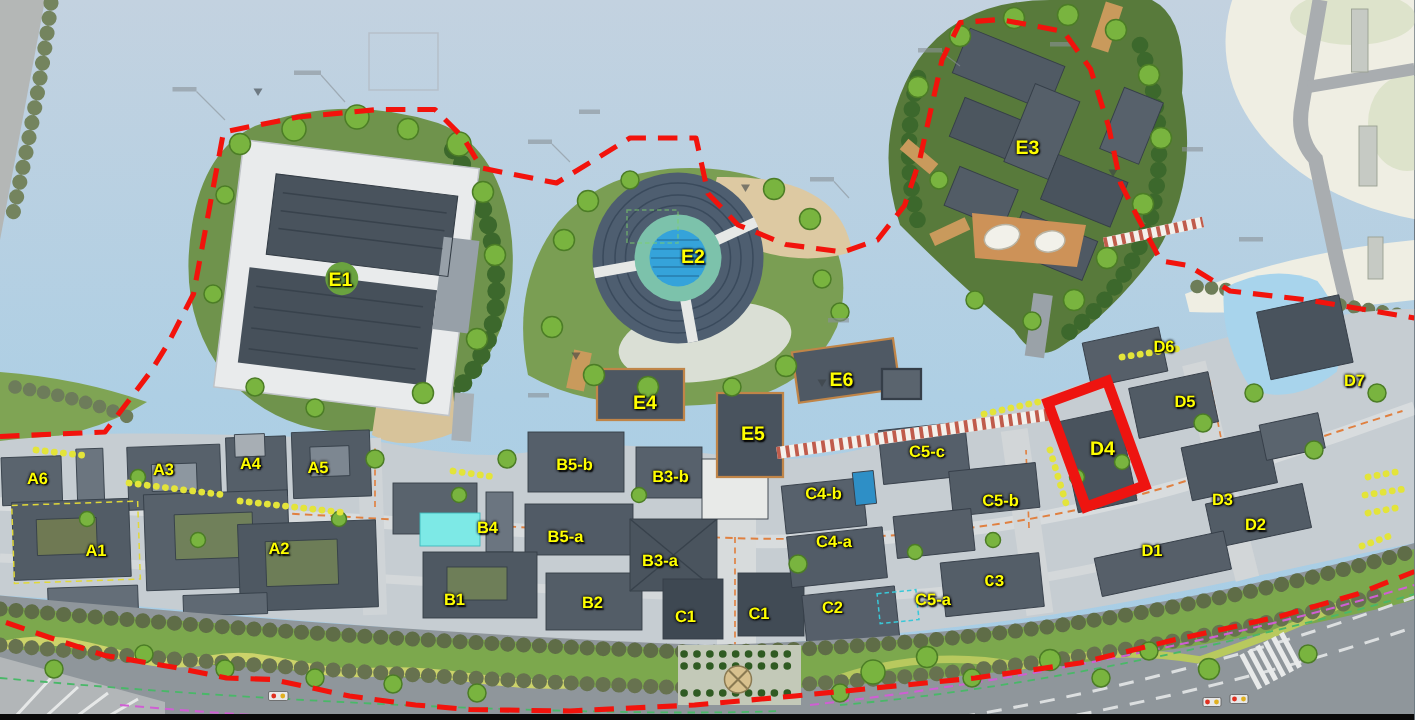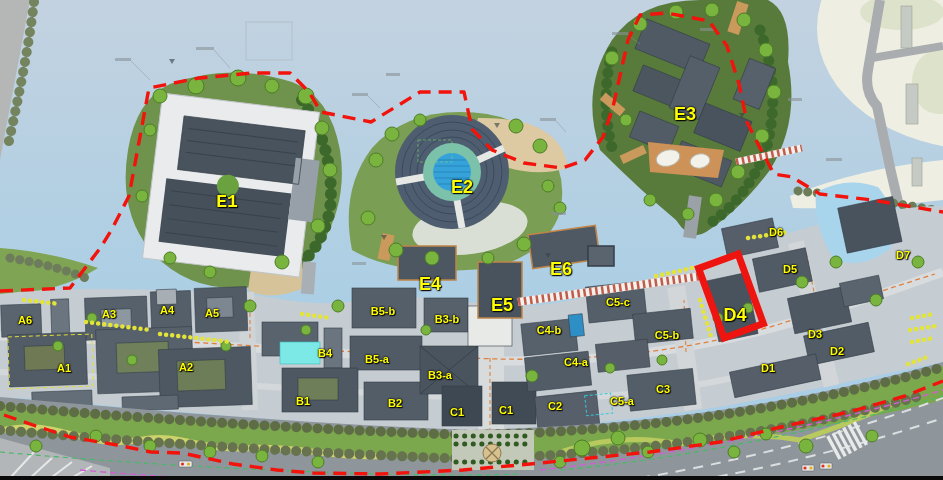--- a/index.html
+++ b/index.html
@@ -3,21 +3,21 @@
 <meta charset="utf-8">
 <style>
   html,body{margin:0;padding:0;background:#222;}
   #stage{position:relative;width:943px;height:480px;overflow:hidden;background:#b7cee0;
          font-family:"Liberation Sans",sans-serif;}
   #stage svg{position:absolute;left:0;top:0;}
   #labels-layer{position:absolute;left:0;top:0;width:100%;height:100%;pointer-events:none;}
   .plabel{position:absolute;transform:translate(-50%,-50%);color:#ffff00;font-weight:bold;
           font-size:11px;line-height:1;white-space:nowrap;
           text-shadow:0 0 2px #000,0 0 2px #000,1px 1px 1px rgba(0,0,0,.9);}
-  .plabel.big{font-size:18px;margin-top:16px;}
+  .plabel.big{font-size:13px;}
 </style>
 </head>
 <body>
 
 <div id="stage">
 <svg width="943" height="480" viewBox="0 0 943 480">
   <defs>
     <linearGradient id="wat" x1="0" y1="0" x2="0" y2="1">
       <stop offset="0" stop-color="#c3d2e0"></stop>
           <stop offset="0.55" stop-color="#aecfe4"></stop>
@@ -382,32 +382,32 @@
       <span class="plabel" style="left: 40.6151%; top: 64.7917%;">B5-b</span>
       <span class="plabel" style="left: 39.9788%; top: 74.7917%;">B5-a</span>
       <span class="plabel" style="left: 47.4019%; top: 66.4583%;">B3-b</span>
       <span class="plabel" style="left: 46.6596%; top: 78.125%;">B3-a</span>
       <span class="plabel" style="left: 32.1315%; top: 83.5417%;">B1</span>
       <span class="plabel" style="left: 41.8876%; top: 83.9583%;">B2</span>
       <span class="plabel" style="left: 48.4624%; top: 85.8333%;">C1</span>
       <span class="plabel" style="left: 53.6585%; top: 85.4167%;">C1</span>
       <span class="plabel" style="left: 58.8547%; top: 84.5833%;">C2</span>
       <span class="plabel" style="left: 58.2185%; top: 68.75%;">C4-b</span>
-      <span class="plabel" style="left: 58.9608%; top: 75.4167%; padding-left: 40px;">C4-a</span>
+      <span class="plabel" style="left: 58.9608%; top: 75.4167%;">C4-a</span>
       <span class="plabel" style="left: 65.5355%; top: 62.9167%; text-align: right;">C5-c</span>
       <span class="plabel" style="left: 70.7317%; top: 69.7917%;">C5-b</span>
       <span class="plabel" style="left: 65.9597%; top: 73.5417%; margin-top: 48px;">C5-a</span>
-      <span class="plabel" style="left: 70.3075%; top: 81.0417%;">C3</span>
+      <span class="plabel" style="left: 70.3075%; top: 81.0417%; font-family: Liberation Mono, monospace;">C3</span>
       <span class="plabel" style="left: 81.4422%; top: 76.6667%;">D1</span>
       <span class="plabel" style="left: 88.7593%; top: 73.125%;">D2</span>
       <span class="plabel" style="left: 86.4263%; top: 64.5833%; margin-top: 24px;">D3</span>
       <span class="plabel big" style="left: 77.9427%; top: 62.2917%;">D4</span>
       <span class="plabel" style="left: 83.7752%; top: 56.0417%;">D5</span>
       <span class="plabel" style="left: 81.6543%; top: 48.3333%; padding-left: 12px;">D6</span>
       <span class="plabel" style="left: 95.7582%; top: 53.125%;">D7</span>
-      <span class="plabel big" style="left: 24.0721%; top: 38.75%; font-family: Liberation Mono, monospace;">E1</span>
+      <span class="plabel big" style="left: 24.0721%; top: 38.75%;">E1</span>
       <span class="plabel big" style="left: 48.9926%; top: 35.625%;">E2</span>
       <span class="plabel big" style="left: 72.6405%; top: 20.4167%;">E3</span>
       <span class="plabel big" style="left: 45.5992%; top: 55.8333%;">E4</span>
       <span class="plabel big" style="left: 53.2344%; top: 60.2083%;">E5</span>
       <span class="plabel big" style="left: 59.491%; top: 52.7083%;">E6</span>
     </div>
 </div>
 
 </body></html>

